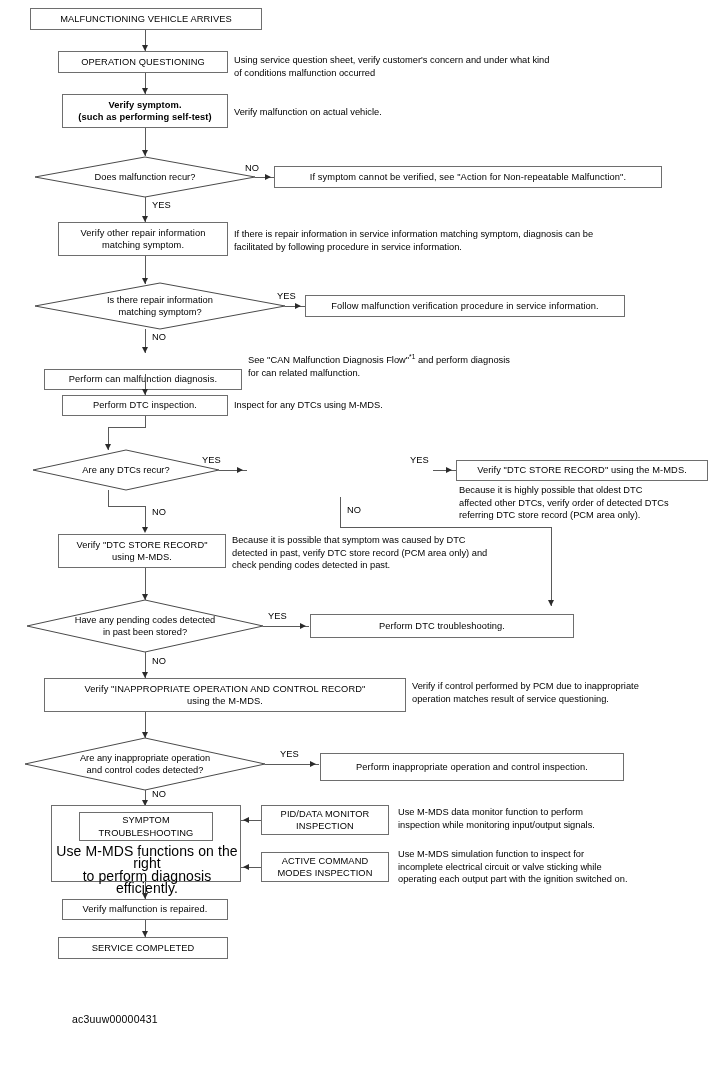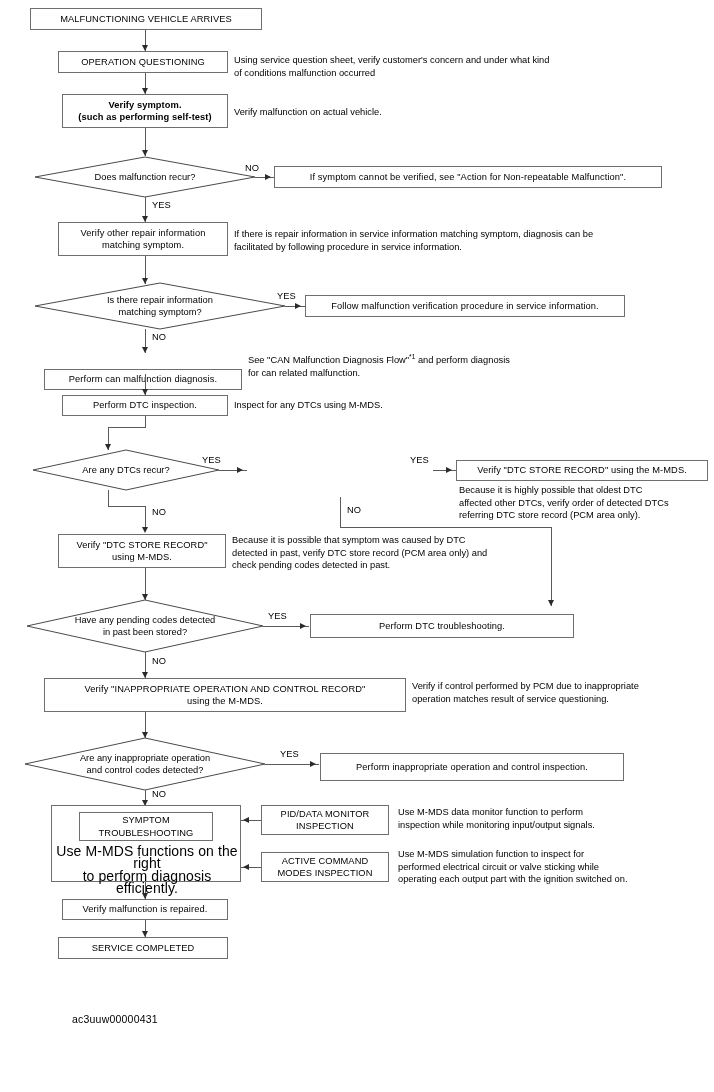--- a/index.html
+++ b/index.html
@@ -244,21 +244,21 @@
   <div class="note" style="left:398px;top:806px;width:316px;">Use M-MDS data monitor function to perform
 inspection while monitoring input/output signals.</div>
 
   <div class="ln lnh" style="left:241px;top:867px;width:30px;"></div>
   <div class="arr arr-l" style="left:243px;top:863.5px;"></div>
   <div class="box" style="left:261px;top:852px;width:128px;height:30px;">
     <span class="t">ACTIVE COMMAND
 MODES INSPECTION</span>
   </div>
   <div class="note" style="left:398px;top:848px;width:316px;">Use M-MDS simulation function to inspect for
-performed electrical circuit or valve sticking while
+incomplete electrical circuit or valve sticking while
 operating each output part with the ignition switched on.</div>
 
   <div class="ln lnv" style="left:145px;top:882px;height:17px;"></div>
   <div class="arr arr-d" style="left:141.5px;top:893px;"></div>
   <div class="box" style="left:62px;top:899px;width:166px;height:21px;">
     <span class="t">Verify malfunction is repaired.</span>
   </div>
   <div class="ln lnv" style="left:145px;top:920px;height:17px;"></div>
   <div class="arr arr-d" style="left:141.5px;top:931px;"></div>
 

